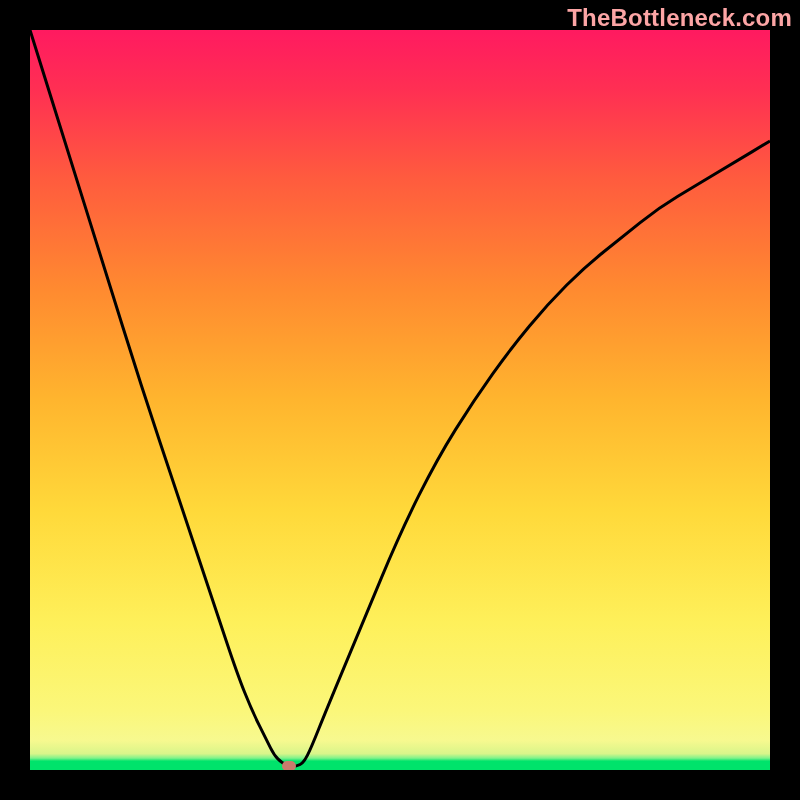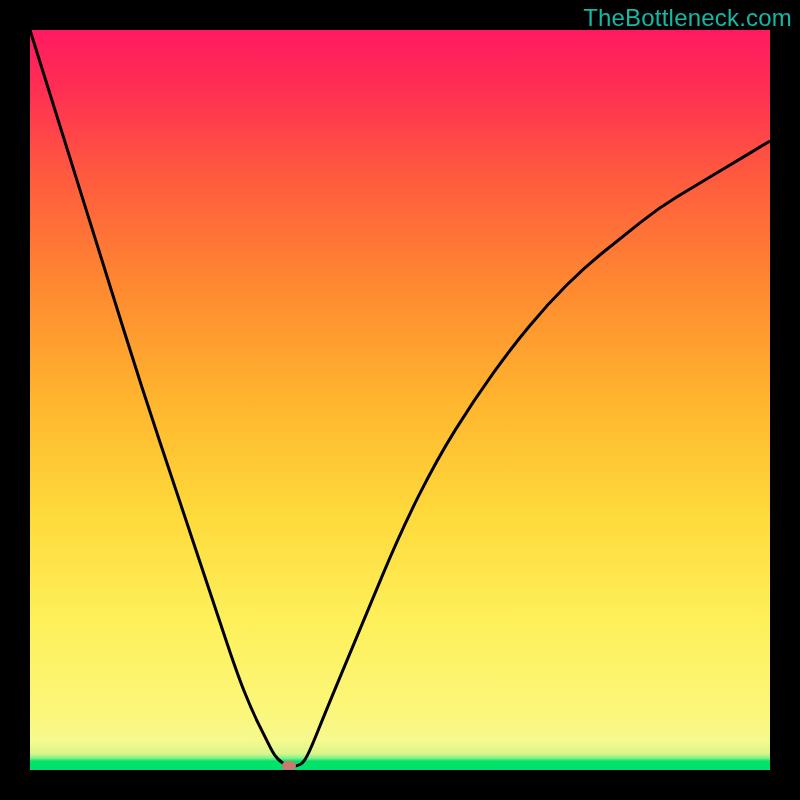--- a/index.html
+++ b/index.html
@@ -44,23 +44,23 @@
       #ff8a30 65%,
       #ff5b3e 80%,
       #ff2f53 92%,
       #ff1a60 100%
     );
   }
   .watermark {
     position: absolute;
     top: 4px;
     right: 8px;
-    color: #14b8a6;
+    color: #fca5a5;
     font-size: 24px;
-    font-weight: 400;
+    font-weight: 700;
     letter-spacing: 0.2px;
     user-select: none;
     pointer-events: none;
   }
   svg.curve {
     position: absolute;
     left: 0; top: 0;
     width: 100%; height: 100%;
   }
   .marker {

